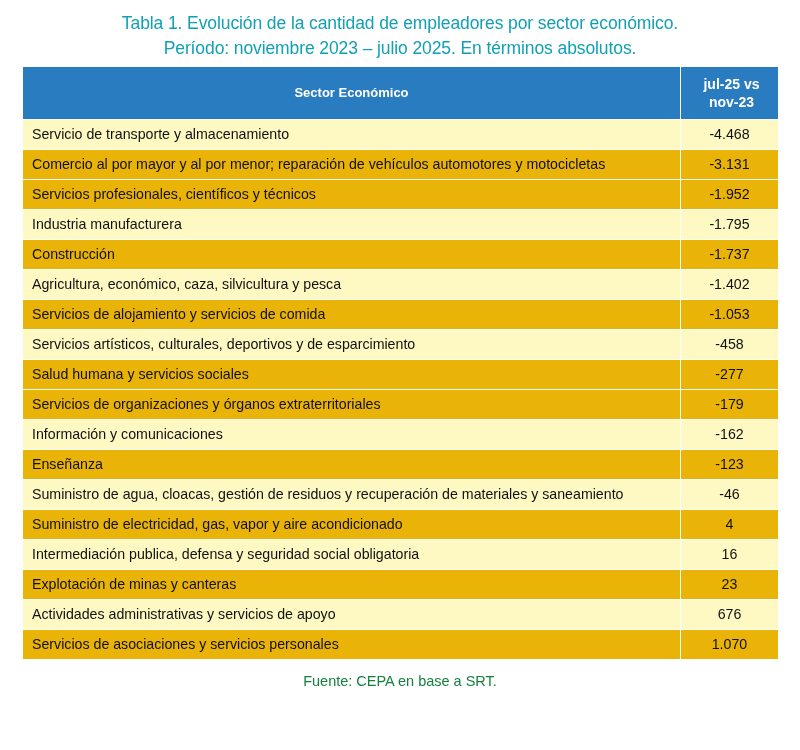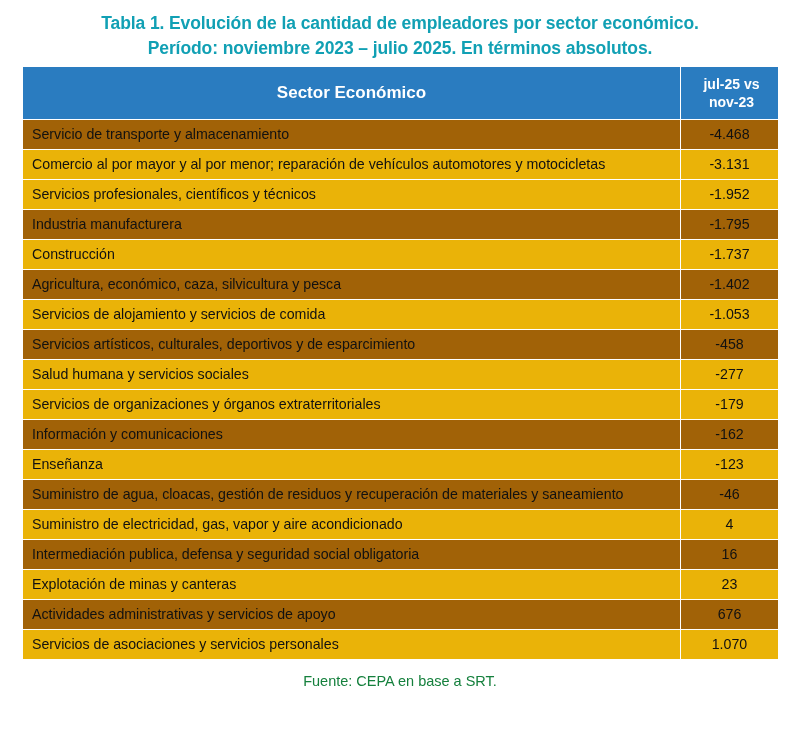--- a/index.html
+++ b/index.html
@@ -21,21 +21,21 @@
     box-sizing: border-box;
   }
 
   
   .title-block {
     padding-top: 11px;
     text-align: center;
   }
   .title-line {
     color: #11a0b4;
-    font-weight: bold;
+    font-weight: normal;
     font-size: 17.5px;
     line-height: 25px;
     letter-spacing: -0.1px;
     white-space: nowrap;
     text-align: center;
   }
 
   
   .table-wrap {
     margin: 5px auto 0 auto;
@@ -47,21 +47,21 @@
     table-layout: fixed;
     border: 1px solid #ffffff;
   }
   table.data-table col.c-sector { width: 658px; }
   table.data-table col.c-value  { width: 98px; }
 
   thead th {
     background: #2a7cc0;
     color: #ffffff;
     font-weight: bold;
-    font-size: 17px;
+    font-size: 13px;
     line-height: 18px;
     text-align: center;
     vertical-align: middle;
     padding: 8px 4px;
     border: 1px solid #ffffff;
     height: 46px;
     box-sizing: border-box;
   }
   thead th.th-value {
     font-size: 14px;
@@ -79,21 +79,21 @@
   tbody td.sector {
     text-align: left;
     padding-left: 9px;
   }
   tbody td.value {
     text-align: center;
     padding-left: 2px;
     padding-right: 2px;
   }
 
-  tbody tr.alt-dark td { background: #a16207; }
+  tbody tr.alt-dark td { background: #fef9c3; }
   tbody tr.alt-light td { background: #eab308; }
 
   
   .source {
     text-align: center;
     font-size: 14.5px;
     color: #15803d;
     margin-top: 13px;
   }
 </style>

